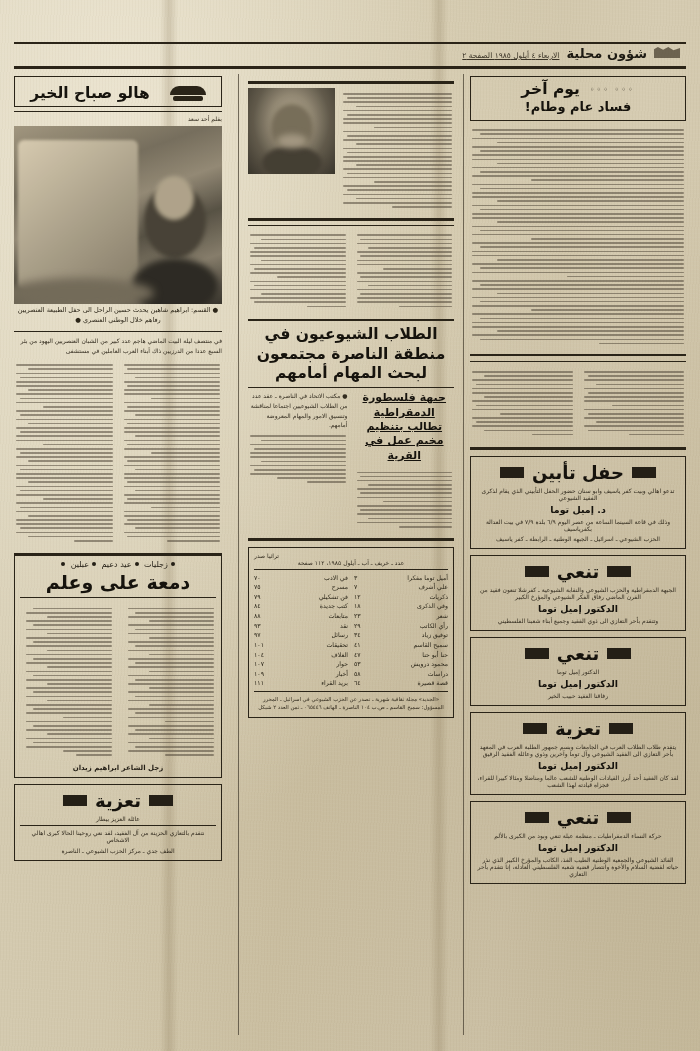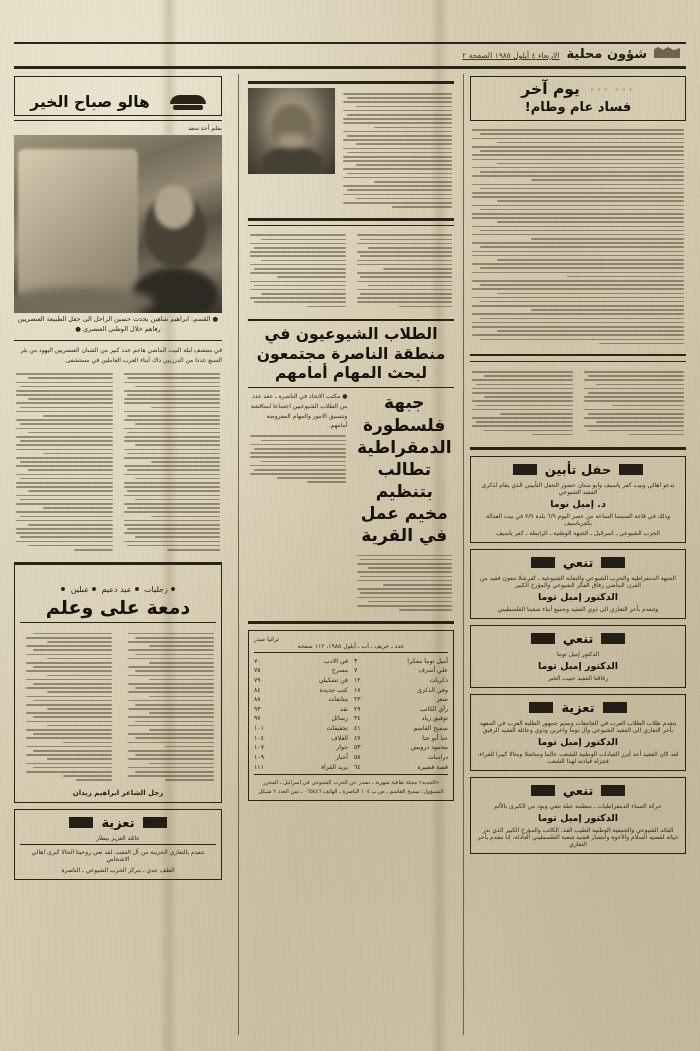--- a/index.html
+++ b/index.html
@@ -39,21 +39,21 @@
   
   .col{position:absolute;}
   .rule-h{background:#2a2418;height:1px;width:100%;}
   .rule-h.thick{height:2.5px;}
   .rule-v{position:absolute;top:0;bottom:0;width:1px;background:#4a4133;opacity:.75;}
 
   .hl{color:#16130d;font-weight:700;line-height:1.18;text-align:center;}
   .hl-xl{font-size:19px;}
   .hl-lg{font-size:15.5px;}
   .hl-md{font-size:13px;}
-  .hl-sm{font-size:17px;}
+  .hl-sm{font-size:11px;text-decoration:underline;}
 
   .kicker{font-size:8px;color:#221d14;text-align:center;}
 
   
   .body{padding:3px 2px;}
   .ln{height:1.6px;background:#4a4133;opacity:.52;margin:2.6px 0;border-radius:1px;}
   .ln.s1{width:100%}.ln.s2{width:96%}.ln.s3{width:88%}.ln.s4{width:72%}
   .ln.s5{width:55%}.ln.s6{width:40%}
   .txtblock{column-gap:7px;}
   .cap{font-size:6.5px;color:#2c2619;text-align:center;line-height:1.5;padding:2px 3px;}
@@ -63,21 +63,21 @@
   .photo.p1{background:
       linear-gradient(160deg,#9a917c 0%,#6e6858 28%,#8b8372 45%,#4e4a3e 62%,#7e7767 80%,#2f2c25 100%);}
   .photo.p2{background:
       radial-gradient(ellipse at 50% 38%,#b5ab92 0%,#8a8270 34%,#585244 62%,#302c23 100%);}
   .ph-shape{position:absolute;border-radius:50%;filter:blur(2.2px);}
 
   
   .abox{border:1.6px solid #2a2418;margin-bottom:6px;padding:4px 5px 6px;}
   .abox-title{display:flex;align-items:center;justify-content:center;gap:8px;margin:1px 0 4px;}
   .blk{width:24px;height:11px;background:#241f16;}
-  .abox-word{font-size:13px;font-weight:700;color:#16130d;letter-spacing:1px;}
+  .abox-word{font-size:18px;font-weight:700;color:#16130d;letter-spacing:1px;}
   .abox-name{font-size:9.5px;font-weight:700;color:#16130d;text-align:center;margin:3px 0;}
 
   
   .phone-ic{width:36px;height:15px;position:relative;display:inline-block;vertical-align:middle;}
   .phone-ic .handset{position:absolute;left:0;right:0;top:0;height:9px;background:#2a2418;
      border-radius:18px 18px 0 0;}
   .phone-ic .base{position:absolute;left:3px;right:3px;bottom:0;height:5px;background:#2a2418;
      border-radius:2px;}
 
   .bullet{display:inline-block;width:4px;height:4px;background:#241f16;border-radius:50%;
@@ -521,21 +521,21 @@
               </div>
           </div>
         </div>
         <div class="rule-h" style="margin:3px 0"></div>
         <div class="smallcap" style="font-size:5.4px;line-height:1.55">«الجديد» مجلة ثقافية شهرية ـ تصدر عن الحزب الشيوعي في اسرائيل ـ المحرر المسؤول: سميح القاسم ـ ص.ب ١٠٤ الناصرة ـ الهاتف ٠٦٥٤٤٦ ـ ثمن العدد ٢ شيكل</div>
       </div>
     </div>
 
     <div class="col" style="left:0;top:36px;width:208px;">
 
-      <div style="border:1.6px solid #2a2418;padding:16px 5px 4px;display:flex;align-items:center;justify-content:center;gap:20px">
+      <div style="border:1.6px solid #2a2418;padding:7px 5px 4px;display:flex;align-items:center;justify-content:center;gap:20px">
         <span class="phone-ic">
           <span class="handset"></span>
             <span class="base"></span>
         </span>
         <span class="hl hl-lg">هالو صباح الخير</span>
       </div>
 
       <div class="rule-h" style="margin:4px 0 3px"></div>
       <div class="smallcap" style="text-align:right">بقلم أحد سعد</div>
 
@@ -640,21 +640,21 @@
             <div class="ln s1"></div>
             <div class="ln s2"></div>
           <div class="ln s1"></div>
             <div class="ln s3"></div>
             <div class="ln s6"></div>
         </div>
       </div>
 
       <div class="rule-h thick" style="margin:6px 0 0"></div>
 
-      <div style="border:1.6px solid #2a2418;border-top:none;padding:20px 5px 5px">
+      <div style="border:1.6px solid #2a2418;border-top:none;padding:4px 5px 5px">
         <div class="kicker">
           <span class="bullet"></span><span>زجليات</span>
           <span class="bullet"></span><span>عيد دعيم</span>
           <span class="bullet"></span><span>عبلين</span>
           <span class="bullet"></span>
         </div>
         <div class="hl hl-xl" style="margin:2px 0 4px">دمعة على وعلم</div>
         <div class="rule-h" style="margin:0 0 4px"></div>
 
         <div style="display:flex;gap:8px">

